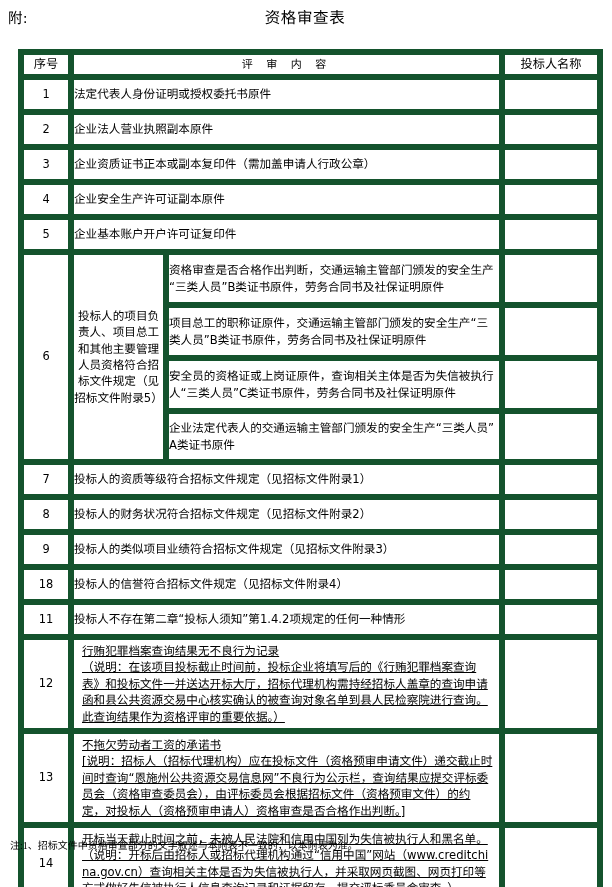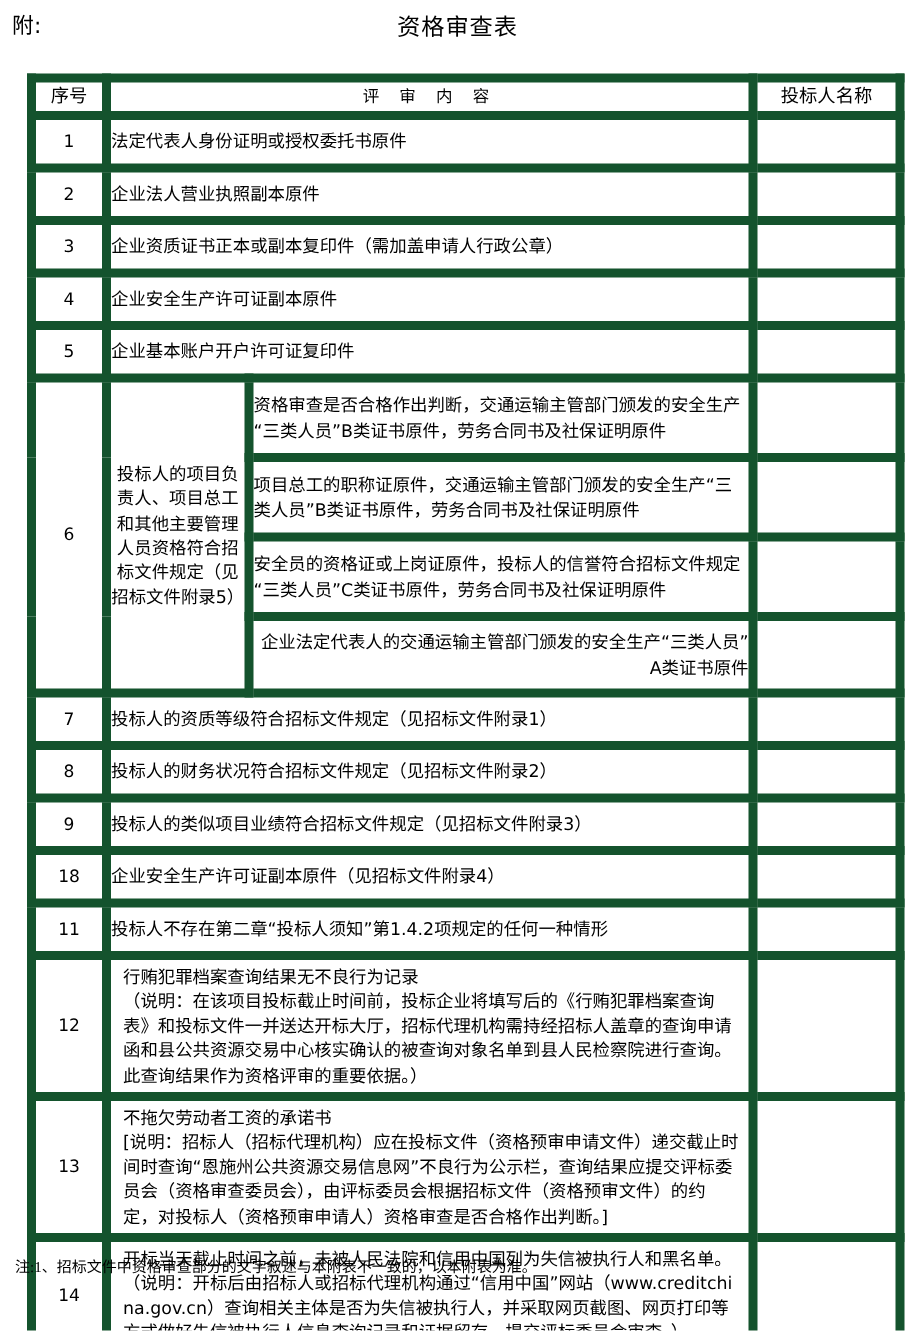--- a/index.html
+++ b/index.html
@@ -111,26 +111,27 @@
   td.grp-label {
     text-align: center;
     padding: 2px 3px;
     line-height: 16.4px;
   }
   td.sub-content {
     padding: 3px 5px 3px 7px;
     line-height: 16.2px;
   }
   td.sub-content.tall { height: 47px; }
-  td.sub-content.tall2 { height: 45px; text-align: right; }
+  td.sub-content.tall2 { height: 45px; }
 
   .para {
     margin: 0;
     white-space: pre-wrap;
     word-break: break-all;
+    text-decoration: underline;
   }
   .para.long {
     line-height: 16.4px;
   }
 
   
   .notes {
     position: absolute;
     left: 10px;
     top: 838px;
@@ -199,21 +200,21 @@
           <td class="no" rowspan="4">6</td>
           <td class="grp-label" rowspan="4">投标人的项目负责人、项目总工和其他主要管理人员资格符合招标文件规定（见招标文件附录5）</td>
           <td class="sub-content tall">资格审查是否合格作出判断，交通运输主管部门颁发的安全生产“三类人员”B类证书原件，劳务合同书及社保证明原件</td>
           <td class="bidder"></td>
         </tr>
         <tr>
           <td class="sub-content tall">项目总工的职称证原件，交通运输主管部门颁发的安全生产“三类人员”B类证书原件，劳务合同书及社保证明原件</td>
           <td class="bidder"></td>
         </tr>
         <tr>
-          <td class="sub-content tall">安全员的资格证或上岗证原件，投标人的信誉符合招标文件规定“三类人员”C类证书原件，劳务合同书及社保证明原件</td>
+          <td class="sub-content tall">安全员的资格证或上岗证原件，查询相关主体是否为失信被执行人“三类人员”C类证书原件，劳务合同书及社保证明原件</td>
           <td class="bidder"></td>
         </tr>
         <tr>
           <td class="sub-content tall2">企业法定代表人的交通运输主管部门颁发的安全生产“三类人员”A类证书原件</td>
           <td class="bidder"></td>
         </tr>
 
         <tr class="r-simple">
           <td class="no">7</td>
           <td class="content" colspan="2">投标人的资质等级符合招标文件规定（见招标文件附录1）</td>
@@ -224,21 +225,21 @@
           <td class="content" colspan="2">投标人的财务状况符合招标文件规定（见招标文件附录2）</td>
           <td class="bidder"></td>
         </tr>
         <tr class="r-simple">
           <td class="no">9</td>
           <td class="content" colspan="2">投标人的类似项目业绩符合招标文件规定（见招标文件附录3）</td>
           <td class="bidder"></td>
         </tr>
         <tr class="r-simple">
           <td class="no">18</td>
-          <td class="content" colspan="2">企业安全生产许可证副本原件（见招标文件附录4）</td>
+          <td class="content" colspan="2">投标人的信誉符合招标文件规定（见招标文件附录4）</td>
           <td class="bidder"></td>
         </tr>
         <tr class="r-simple">
           <td class="no">11</td>
           <td class="content" colspan="2">投标人不存在第二章“投标人须知”第1.4.2项规定的任何一种情形</td>
           <td class="bidder"></td>
         </tr>
 
         <tr>
           <td class="no">12</td>

